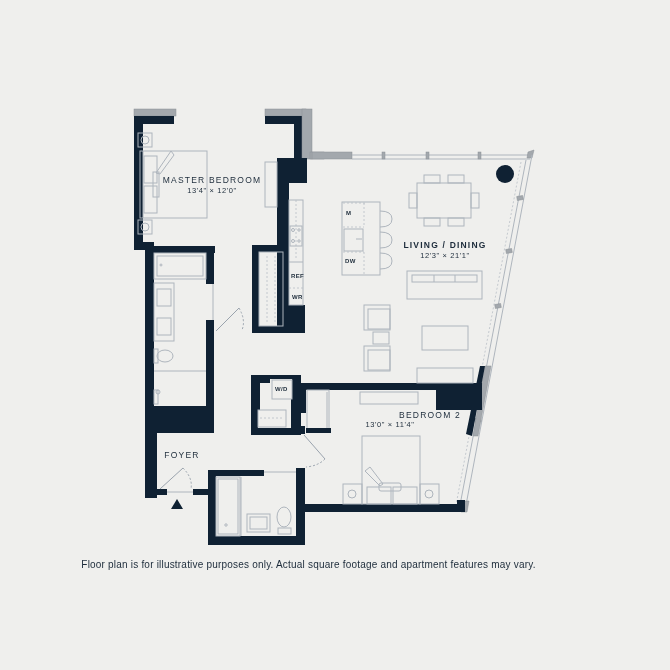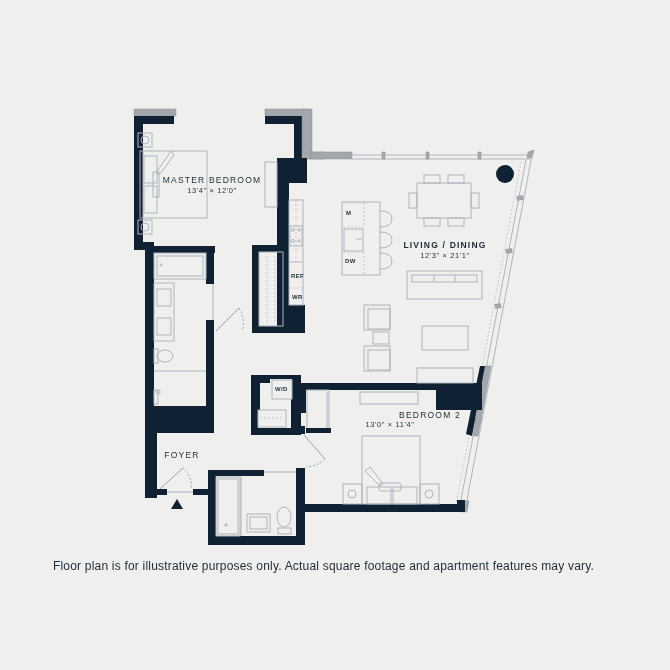--- a/index.html
+++ b/index.html
@@ -24,22 +24,22 @@
     .room-dim {
       position: absolute; color: #1c2b3a; font-size: 7.5px;
       letter-spacing: 0.6px; text-align: center; white-space: nowrap;
       transform: translateX(-50%);
     }
     .fx-label {
       position: absolute; color: #1c2b3a; font-size: 6px; font-weight: bold;
       letter-spacing: 0.3px; white-space: nowrap;
     }
     .disclaimer {
-      position: absolute; left: 15px; width: 617px; top: 559px;
-      text-align: center; color: #1c2b3a; font-size: 12px; letter-spacing: 0.2px;
+      position: absolute; left: 0; width: 617px; top: 559px;
+      text-align: center; color: #1c2b3a; font-size: 10px; letter-spacing: 0.2px;
     }
   </style>
 </head>
 <body>
 
 <svg id="plan" viewBox="0 0 670 670" xmlns="http://www.w3.org/2000/svg">
 
   <g>
 
     <rect class="glass" x="134" y="109" width="42" height="7"></rect>

